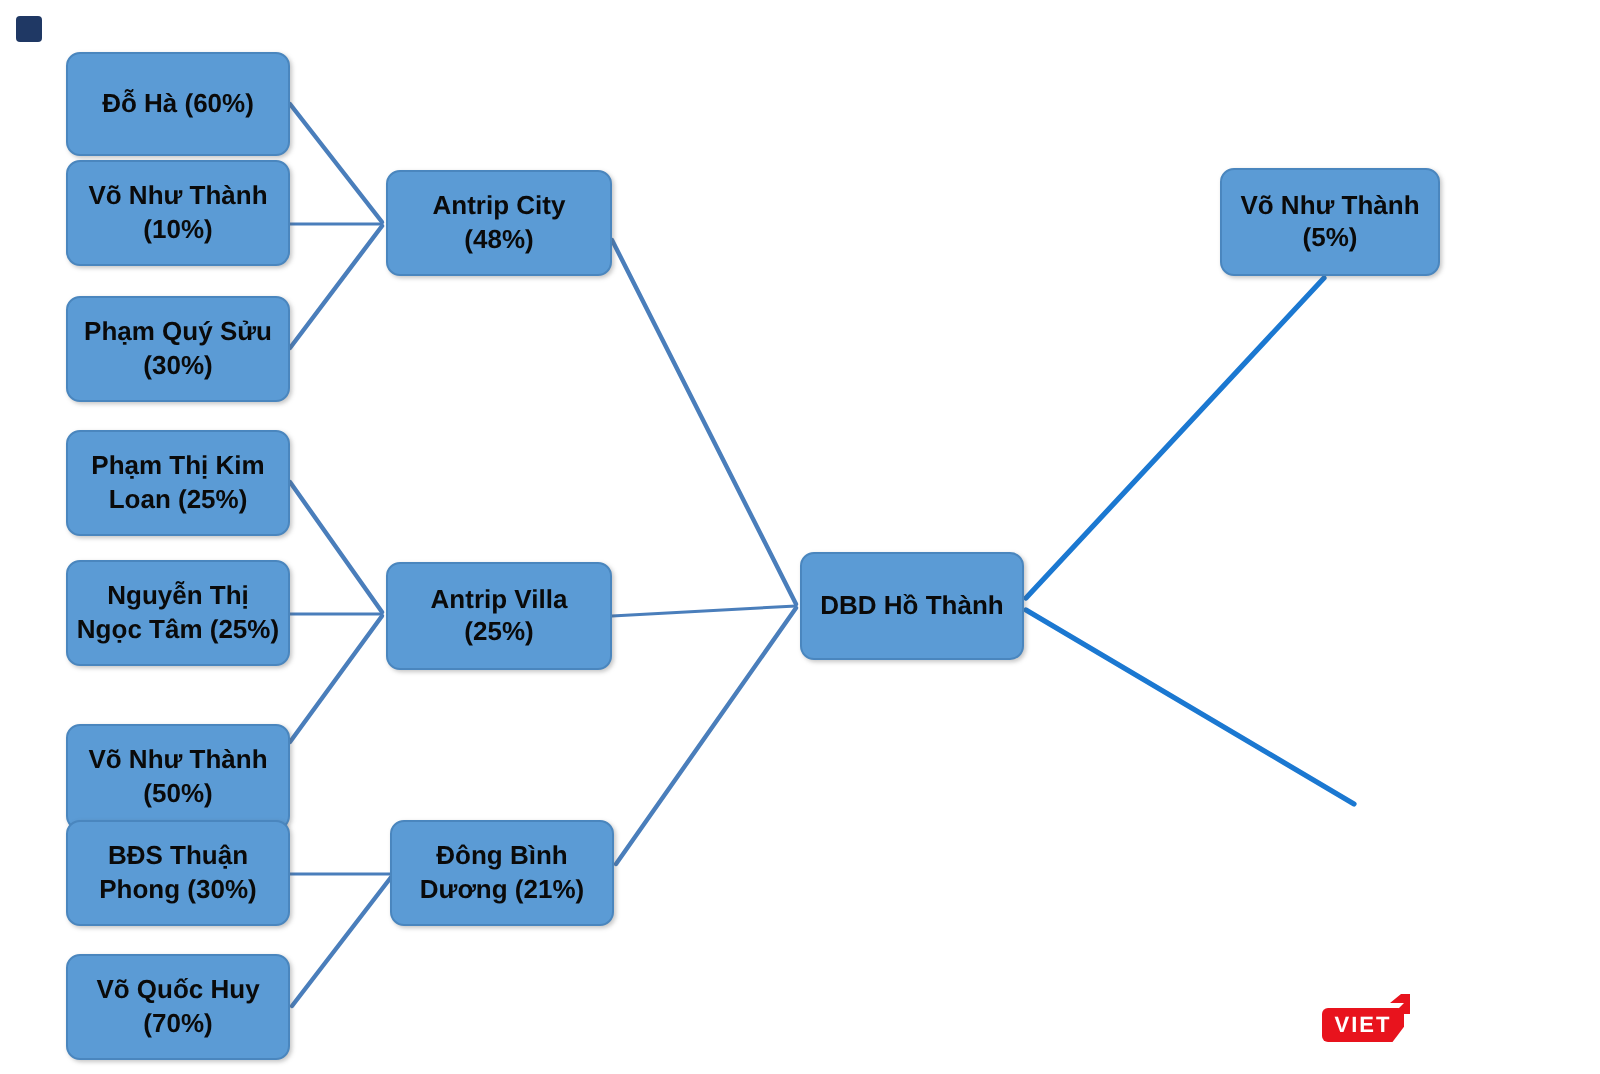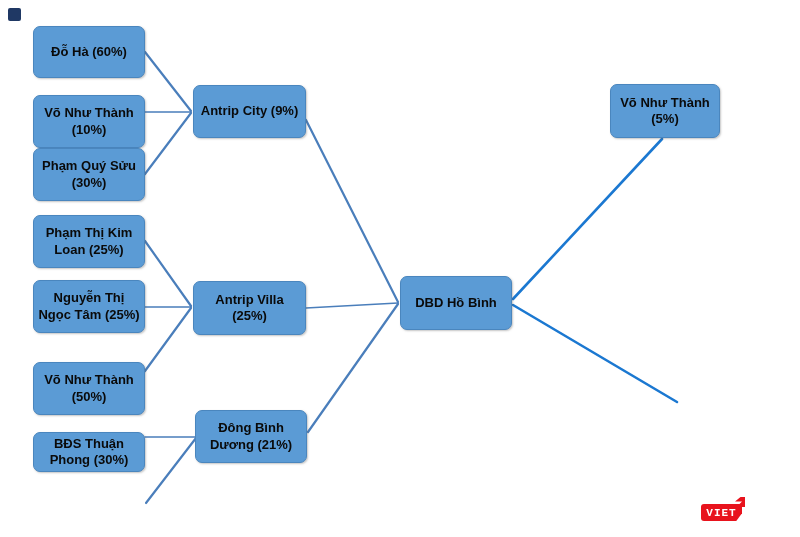--- a/index.html
+++ b/index.html
@@ -41,22 +41,22 @@
   }
   #corner-marker {
     position: absolute;
     left: 8px; top: 8px;
     width: 13px; height: 13px;
     border-radius: 2px;
     background: #1f3864;
   }
   #viet-logo {
     position: absolute;
-    left: 699px; top: 496px;
-    width: 50px; height: 30px; font-family: Liberation Mono, monospace;
+    left: 659px; top: 496px;
+    width: 50px; height: 30px;
   }
   #viet-logo .flag {
     position: absolute;
     right: 4px; top: 1px;
     width: 10px; height: 10px;
     background: #e8131d;
     clip-path: polygon(100% 0, 100% 100%, 15% 100%, 70% 45%, 0 45%, 55% 0);
   }
   #viet-logo .plate {
     position: absolute;
@@ -99,51 +99,54 @@
       <line x1="513" y1="299" x2="662" y2="139" stroke-width="2.6"></line>
       <line x1="513" y1="305" x2="677" y2="402" stroke-width="2.6"></line>
     </g>
   </svg>
 
   <div id="corner-marker"></div>
 
   <div class="node" style="left:33px;top:26px;width:112px;height:52px">
     <span>Đỗ Hà (60%)</span>
   </div>
-  <div class="node" style="left:33px;top:95px;width:112px;height:53px">
+  <div class="node" style="left:33px;top:80px;width:112px;height:53px">
     <span>Võ Như Thành (10%)</span>
   </div>
   <div class="node" style="left:33px;top:148px;width:112px;height:53px">
     <span>Phạm Quý Sửu (30%)</span>
   </div>
   <div class="node" style="left:33px;top:215px;width:112px;height:53px">
     <span>Phạm Thị Kim Loan (25%)</span>
   </div>
   <div class="node" style="left:33px;top:280px;width:112px;height:53px">
     <span>Nguyễn Thị Ngọc Tâm (25%)</span>
   </div>
   <div class="node" style="left:33px;top:362px;width:112px;height:53px">
     <span>Võ Như Thành (50%)</span>
   </div>
-  <div class="node" style="left:33px;top:432px;width:112px;height:40px">
+  <div class="node" style="left:33px;top:410px;width:112px;height:53px">
     <span>BĐS Thuận Phong (30%)</span>
+  </div>
+  <div class="node" style="left:33px;top:477px;width:112px;height:53px">
+    <span>Võ Quốc Huy (70%)</span>
   </div>
 
   <div class="node" style="left:193px;top:85px;width:113px;height:53px">
-    <span>Antrip City (9%)</span>
+    <span>Antrip City (48%)</span>
   </div>
   <div class="node" style="left:193px;top:281px;width:113px;height:54px">
     <span>Antrip Villa (25%)</span>
   </div>
   <div class="node" style="left:195px;top:410px;width:112px;height:53px">
     <span>Đông Bình Dương (21%)</span>
   </div>
 
   <div class="node" style="left:400px;top:276px;width:112px;height:54px">
-    <span>DBD Hồ Bình</span>
+    <span>DBD Hồ Thành</span>
   </div>
 
   <div class="node" style="left:610px;top:84px;width:110px;height:54px">
     <span>Võ Như Thành (5%)</span>
   </div>
 
   <div id="viet-logo">
     <div class="flag"></div>
     <div class="plate">
       <span>VIET</span>

